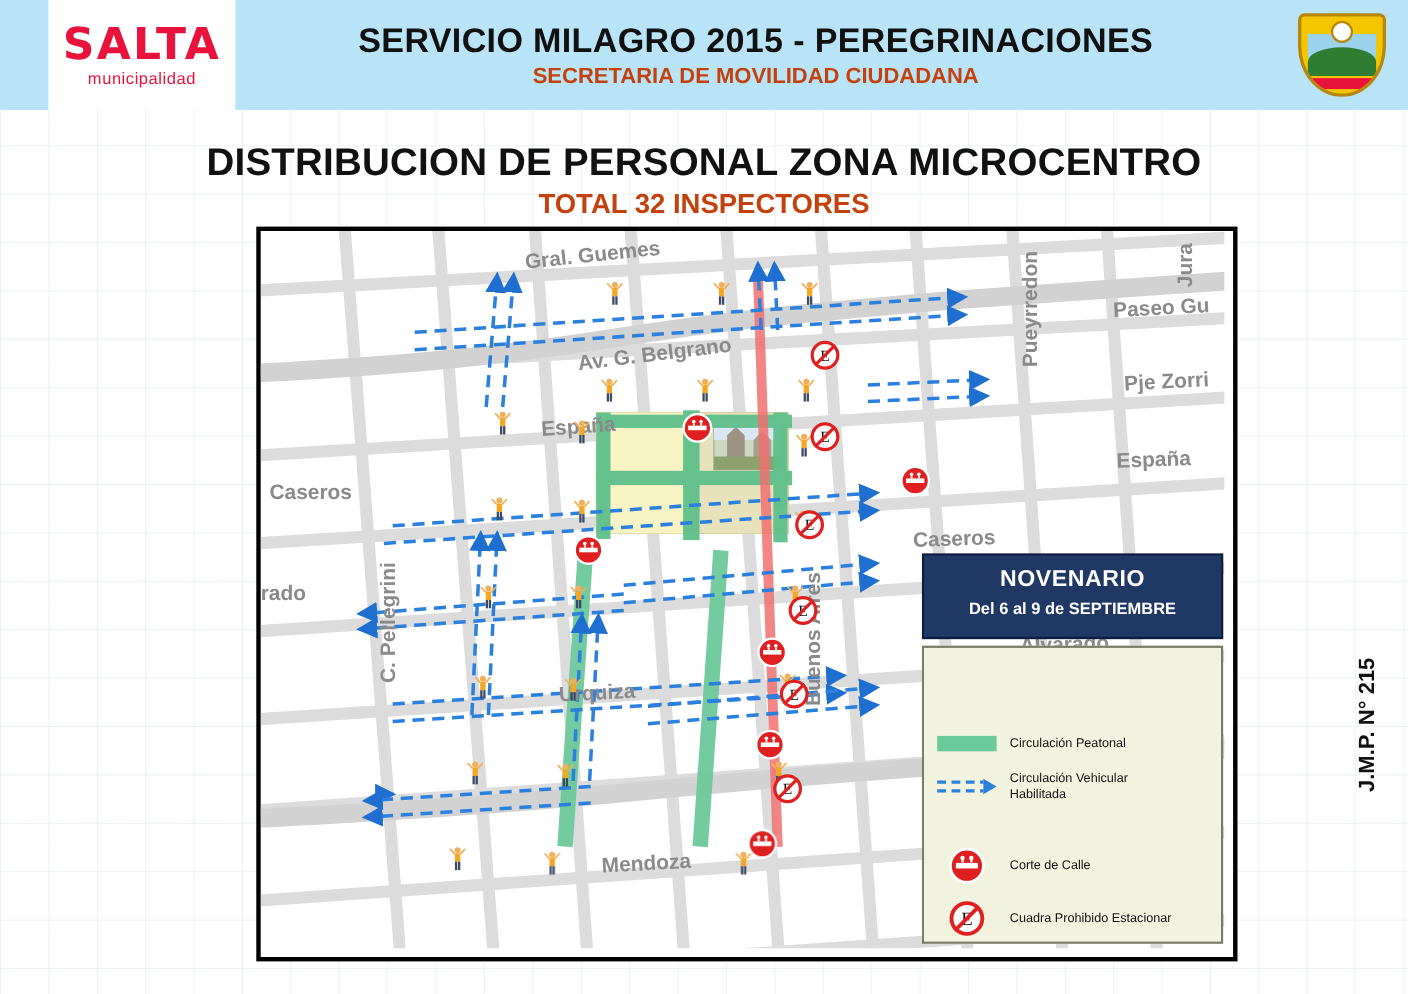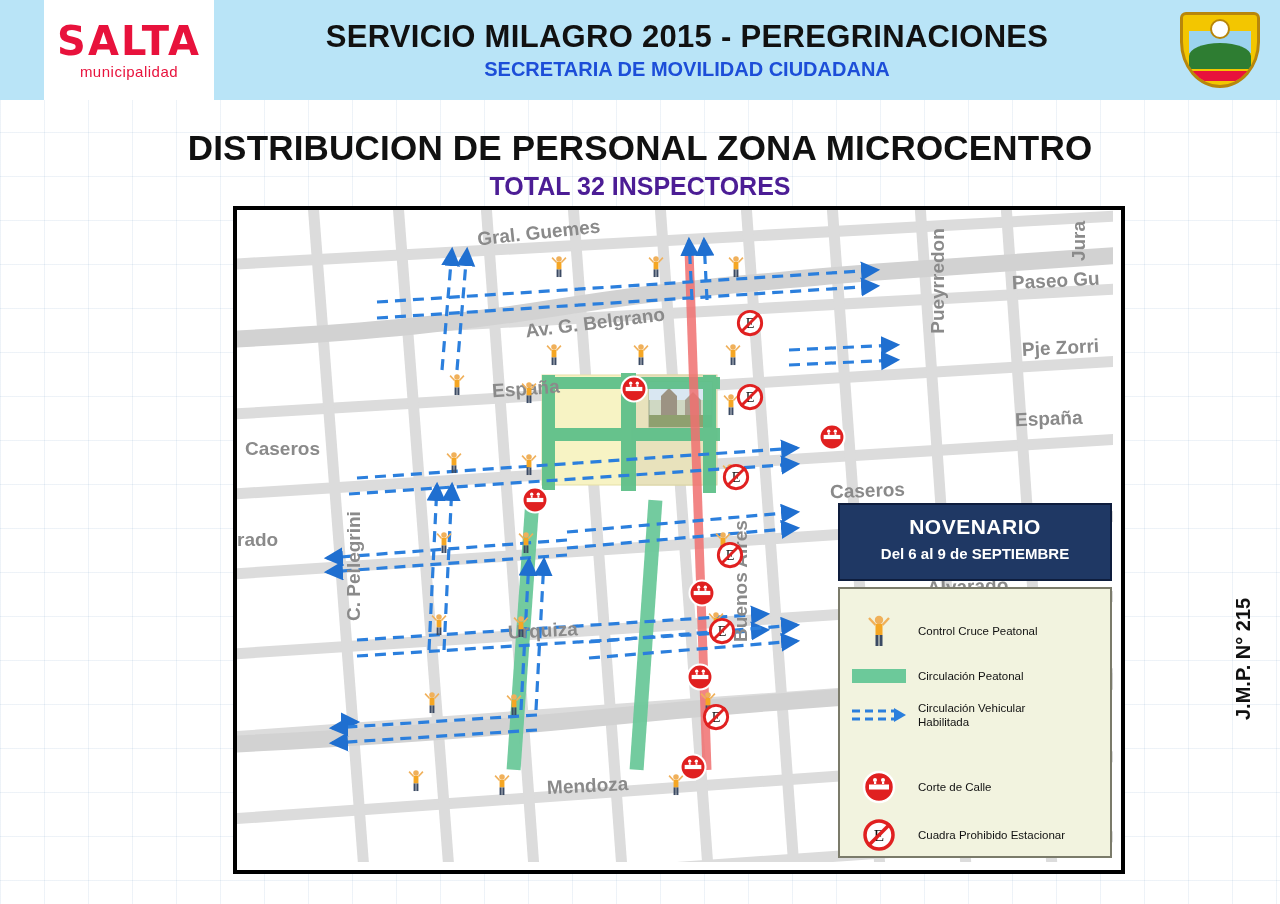--- a/index.html
+++ b/index.html
@@ -23,36 +23,36 @@
   }
   .logo-box{width:170px;height:100px;background:#ffffff;display:flex;flex-direction:column;
     align-items:center;justify-content:center;margin-left:44px;}
   .logo-word{
     font-weight:bold;font-size:40px;color:#e8123c;letter-spacing:2px;line-height:40px;
     font-family:"DejaVu Sans", sans-serif;
   }
   .logo-sub{font-size:15px;color:#e8123c;letter-spacing:.5px;margin-top:2px;}
   .header-titles{flex:1;text-align:center;}
   .header-title-1{font-size:31px;font-weight:bold;color:#111;letter-spacing:.3px;}
-  .header-title-2{font-size:20px;font-weight:bold;color:#1d4ed8;margin-top:3px;}
+  .header-title-2{font-size:20px;font-weight:bold;color:#c2410c;margin-top:3px;}
   .shield-box{width:120px;height:100px;display:flex;align-items:center;justify-content:center;background:#b9e4f7;}
   .shield{
     width:74px;height:70px;background:#f3c600;border:3px solid #b8860b;border-radius:6px 6px 40px 40px/6px 6px 46px 46px;
     position:relative;overflow:hidden;
   }
   .shield .sky{position:absolute;left:6px;top:16px;right:6px;height:22px;background:#9bd3ef;}
   .shield .hill{position:absolute;left:6px;top:28px;right:6px;height:26px;background:#2e7d32;border-radius:50% 50% 0 0;}
   .shield .sun{position:absolute;left:50%;top:4px;transform:translateX(-50%);width:16px;height:16px;background:#fff;border-radius:50%;border:2px solid #b8860b;}
   .shield .ribbon{position:absolute;left:0;right:0;bottom:4px;height:10px;background:#e8123c;}
 
   
   .page-title{position:absolute;top:128px;left:0;width:1280px;text-align:center;
     font-size:35px;font-weight:bold;color:#111;letter-spacing:.2px;}
   .page-subtitle{position:absolute;top:172px;left:0;width:1280px;text-align:center;
-    font-size:25px;font-weight:bold;color:#4c1d95;}
+    font-size:25px;font-weight:bold;color:#c2410c;}
 
   
   .map-frame{
     position:absolute;left:233px;top:206px;width:884px;height:660px;
     border:4px solid #000;background:#ffffff;overflow:hidden;
   }
   .map-canvas{position:absolute;left:0;top:0;width:876px;height:652px;}
   .street-label{position:absolute;color:#8a8a8a;font-size:19px;font-weight:600;white-space:nowrap;}
 
   
@@ -490,33 +490,20 @@
           <rect x="21" y="13" width="2.2" height="2.3" fill="#fff"></rect>
         </svg></div>
     </div>
 
   <div class="novenario">
     <div class="t1">NOVENARIO</div>
     <div class="t2">Del 6 al 9 de SEPTIEMBRE</div>
   </div>
 
   <div class="legend">
-    <div class="legend-row" style="top:24px">
-      <div class="legend-sym">
-        <svg width="26" height="36" viewBox="0 0 26 36">
-          <circle cx="13" cy="7" r="4.2" fill="#f0b05a"></circle>
-          <rect x="9.5" y="11" width="7" height="11" fill="#f5a623"></rect>
-          <path d="M9.5,12 L3,5" stroke="#f0b05a" stroke-width="2.4" fill="none"></path>
-          <path d="M16.5,12 L23,5" stroke="#f0b05a" stroke-width="2.4" fill="none"></path>
-          <rect x="9.5" y="22" width="3" height="11" fill="#3b4a63"></rect>
-          <rect x="13.5" y="22" width="3" height="11" fill="#3b4a63"></rect>
-        </svg>
-      </div>
-      <div class="legend-txt">Control Cruce  Peatonal</div>
-    </div>
 
     <div class="legend-row" style="top:80px">
       <div class="legend-sym">
         <div style="width:54px;height:14px;background:#6cc99a;"></div>
       </div>
       <div class="legend-txt">Circulación Peatonal</div>
     </div>
 
     <div class="legend-row" style="top:112px">
       <div class="legend-sym">

